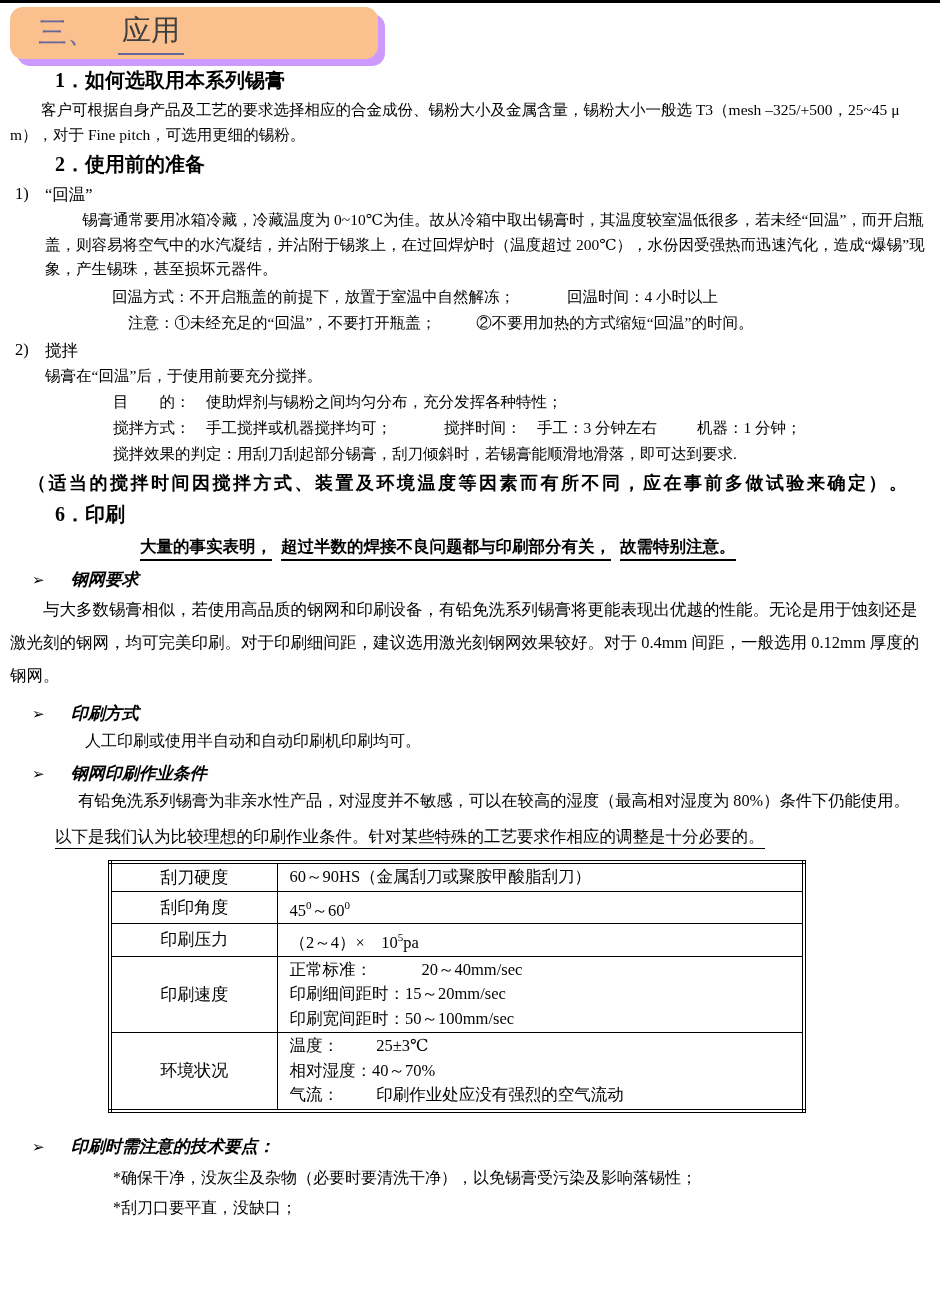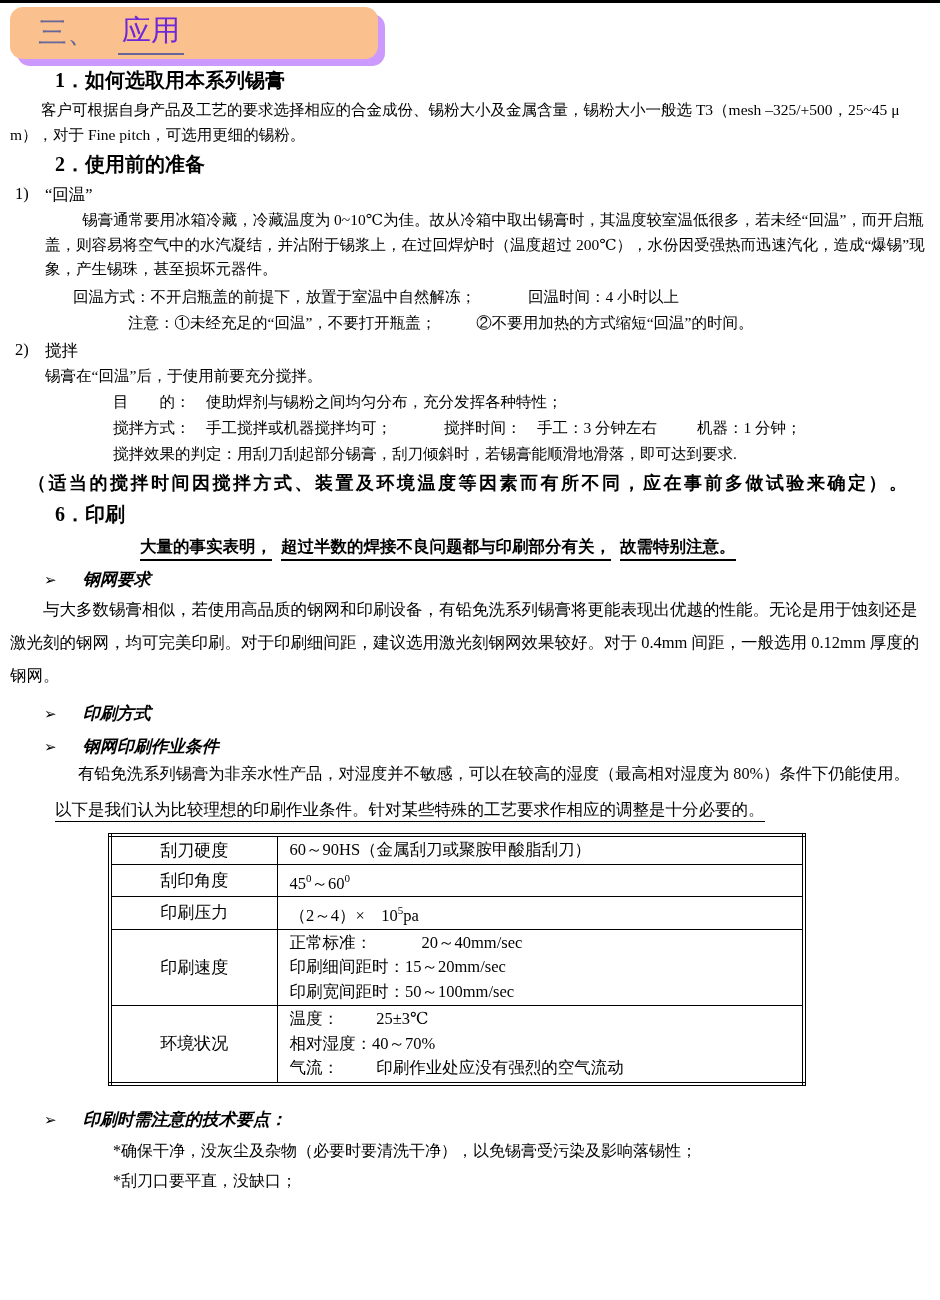--- a/index.html
+++ b/index.html
@@ -37,21 +37,21 @@
     padding-left: 28px;
     font-family: "Liberation Sans", "DejaVu Sans", sans-serif;
   }
   .header-box .prefix {
     font-size: 29px;
     color: #666699;
     margin-right: 22px;
   }
   .header-box .title {
     font-size: 29px;
-    color: #6d28d9;
+    color: #404040;
     border-bottom: 2px solid #666699;
     padding: 0 4px 2px 4px;
   }
   
   .h-num {
     font-family: Liberation Serif, serif;
     font-weight: bold;
     font-size: 20px;
     margin-left: 55px;
   }
@@ -75,21 +75,21 @@
     position: absolute;
     left: 15px;
   }
   .item-para {
     margin: 2px 6px 0 45px;
     font-size: 15.5px;
     line-height: 24.5px;
     text-indent: 2.4em;
   }
   .sub-line {
-    margin: 3px 0 0 73px;
+    margin: 3px 0 0 112px;
     font-size: 15.5px;
     line-height: 23px;
   }
   .sub-line.note-line { margin-left: 128px; }
   .gap-lg { margin-right: 48px; }
   .gap-md { margin-right: 36px; }
   .intro-line {
     margin: 2px 0 0 45px;
     font-size: 15.5px;
     line-height: 23px;
@@ -111,21 +111,21 @@
     margin: 8px 0 0 140px;
     font-weight: bold;
     font-size: 16.5px;
   }
   .key-note span {
     border-bottom: 2.5px solid #000;
     padding-bottom: 3px;
     margin-right: 9px;
   }
   .arrow-bullet {
-    margin: 10px 0 0 44px;
+    margin: 10px 0 0 32px;
     font-size: 17px;
   }
   .arrow-bullet .arrow {
     font-size: 15px;
     margin-right: 22px;
   }
   .arrow-bullet .btitle {
     font-family: "Liberation Sans", "DejaVu Sans", sans-serif;
     font-weight: bold;
     font-style: italic;
@@ -244,20 +244,21 @@
   <div class="arrow-bullet">
     <span class="arrow">➢</span>
     <span class="btitle">钢网要求</span>
   </div>
   <div class="bullet-body-1">与大多数锡膏相似，若使用高品质的钢网和印刷设备，有铅免洗系列锡膏将更能表现出优越的性能。无论是用于蚀刻还是激光刻的钢网，均可完美印刷。对于印刷细间距，建议选用激光刻钢网效果较好。对于 0.4mm 间距，一般选用 0.12mm 厚度的钢网。</div>
 
   <div class="arrow-bullet">
     <span class="arrow">➢</span>
     <span class="btitle">印刷方式</span>
   </div>
+  <div class="bullet-body-2">人工印刷或使用半自动和自动印刷机印刷均可。</div>
 
   <div class="arrow-bullet">
     <span class="arrow">➢</span>
     <span class="btitle">钢网印刷作业条件</span>
   </div>
   <div class="bullet-body-3">有铅免洗系列锡膏为非亲水性产品，对湿度并不敏感，可以在较高的湿度（最高相对湿度为 80%）条件下仍能使用。</div>
 
   <div class="ideal-note">
     <span>以下是我们认为比较理想的印刷作业条件。针对某些特殊的工艺要求作相应的调整是十分必要的。</span>
   </div>

